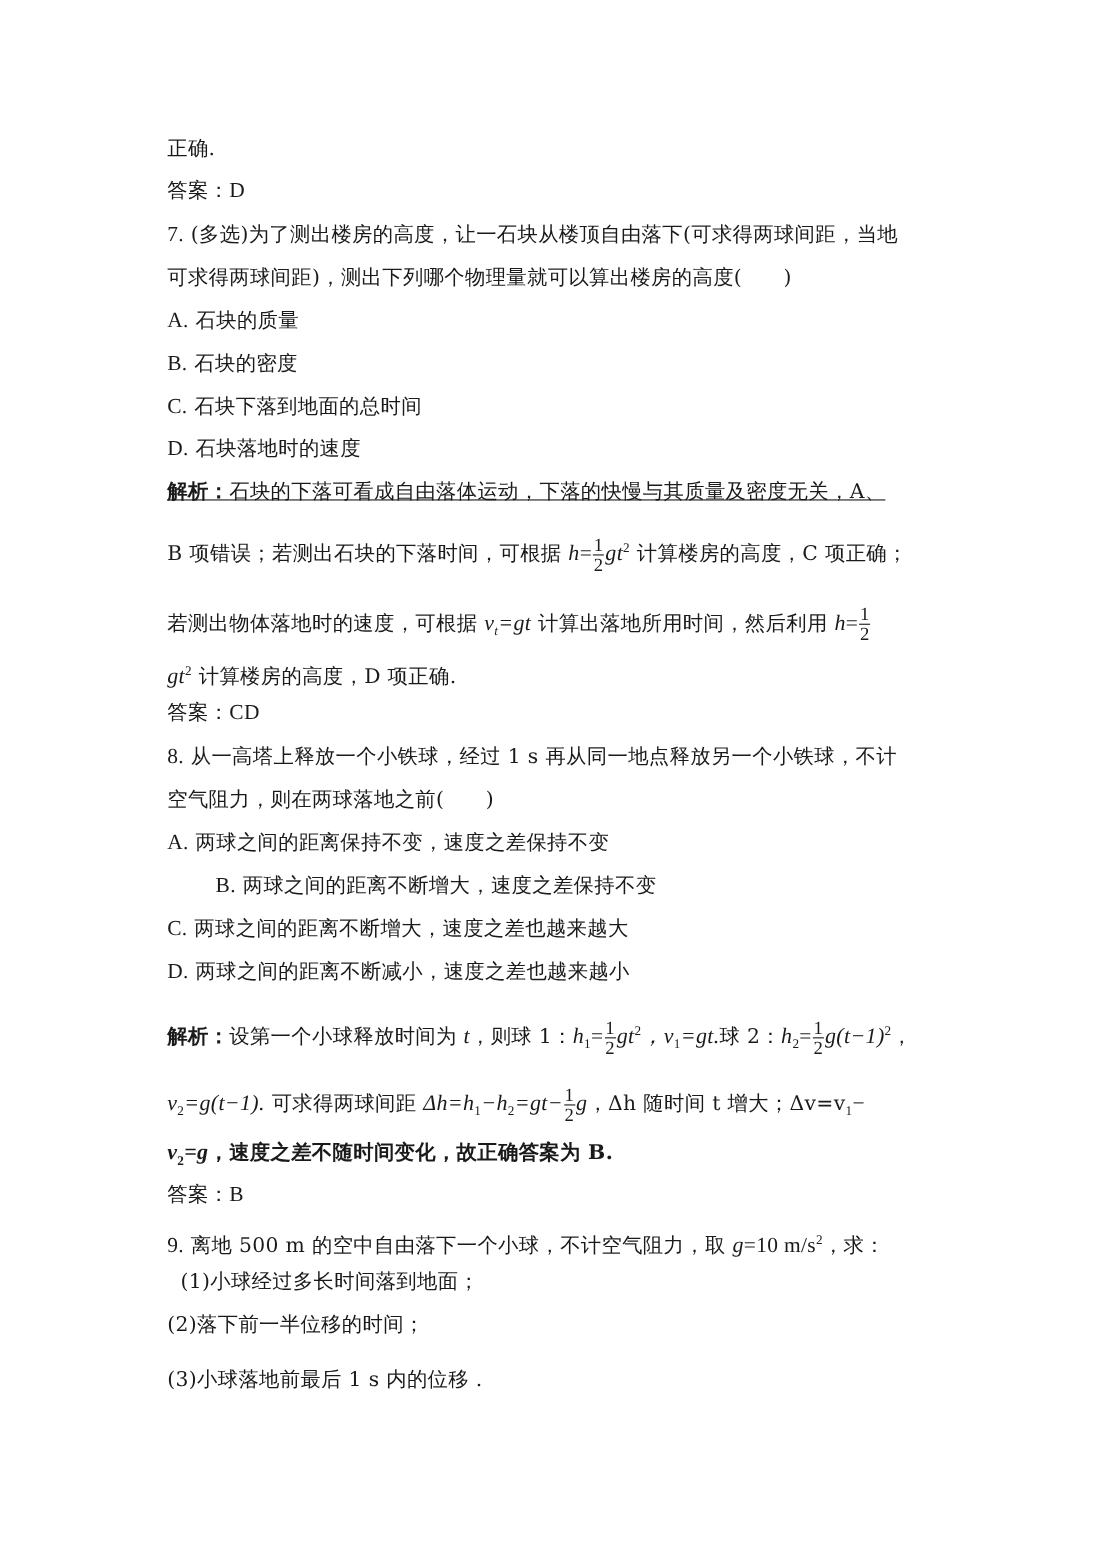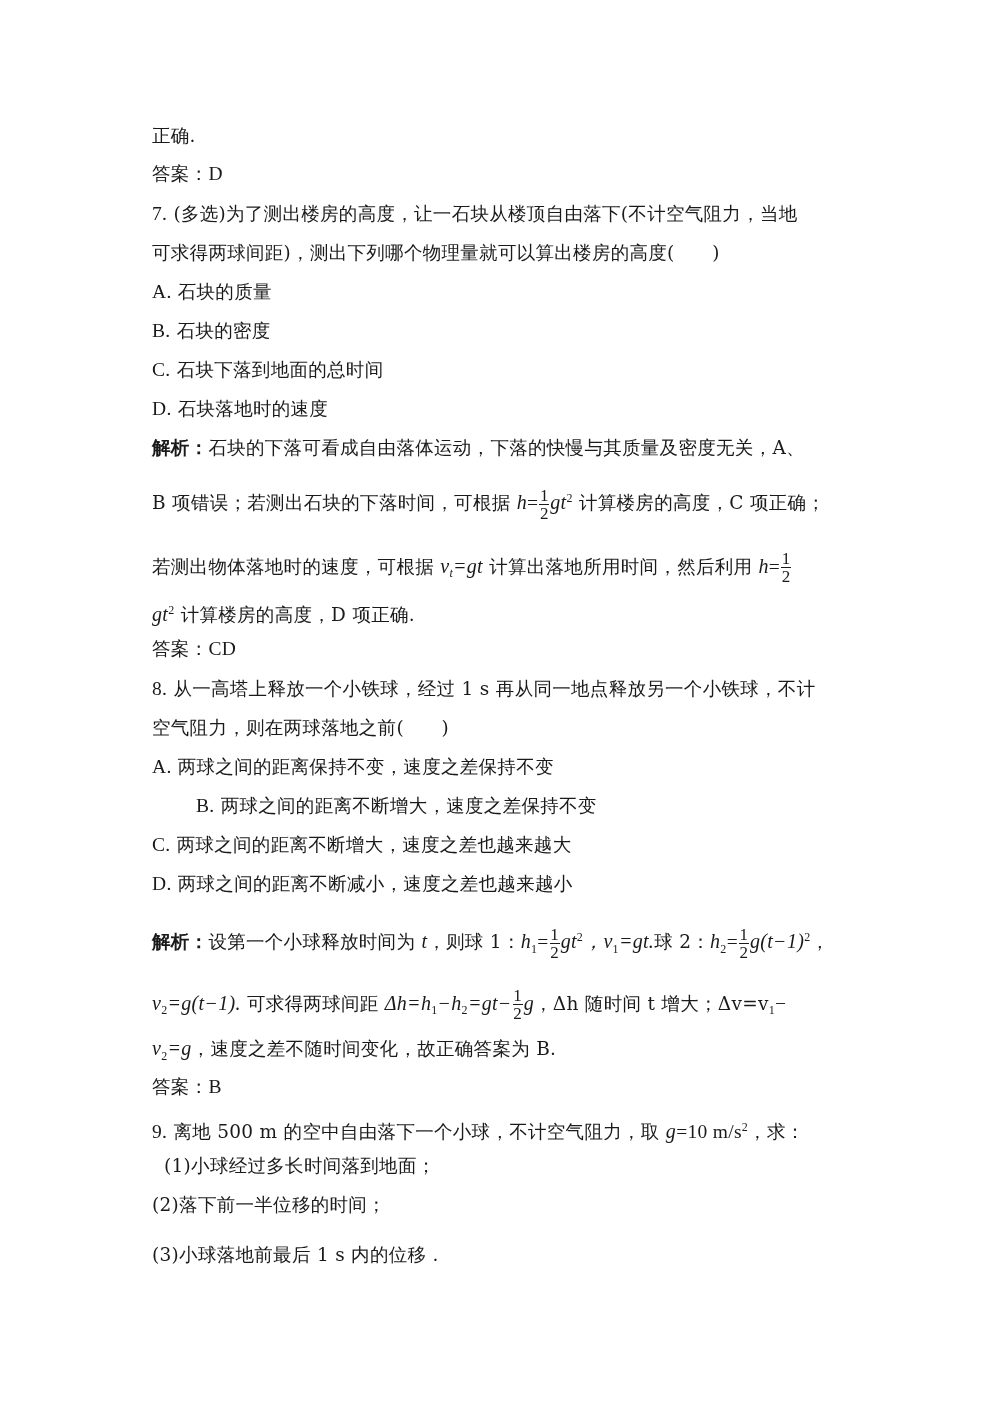--- a/index.html
+++ b/index.html
@@ -31,21 +31,21 @@
 
 <div class="line" style="top:124px;">
   <span>正确.</span>
 </div>
 <div class="line sans" style="top:162px;">
   <span>答案：</span><span class="latin">D</span>
 </div>
 
 <div class="line" style="top:202px;">
   <span class="latin">7.</span>
-  <span>(多选)为了测出楼房的高度，让一石块从楼顶自由落下(不计空气阻力，当地</span>
+  <span>(多选)为了测出楼房的高度，让一石块从楼顶自由落下(可求得两球间距，当地</span>
 </div>
 <div class="line" style="top:241px;">
   <span>可求得两球间距)，测出下列哪个物理量就可以算出楼房的高度(　　)</span>
 </div>
 <div class="line" style="top:280px;">
   <span class="latin">A.</span>
   <span>石块的质量</span>
 </div>
 <div class="line" style="top:319px;">
   <span class="latin">B.</span>
@@ -53,21 +53,21 @@
 </div>
 <div class="line" style="top:358px;">
   <span class="latin">C.</span>
   <span>石块下落到地面的总时间</span>
 </div>
 <div class="line" style="top:397px;">
   <span class="latin">D.</span>
   <span>石块落地时的速度</span>
 </div>
 
-<div class="line" style="top:436px;">
+<div class="line" style="top:436px;text-decoration:underline;">
   <span class="bold sans">解析：</span><span>石块的下落可看成自由落体运动，下落的快慢与其质量及密度无关，A、</span>
 </div>
 <div class="line" style="top:486px;">
   <span>B 项错误；若测出石块的下落时间，可根据 </span><i class="var">h</i><span class="latin">=</span><span class="frac">
       <span class="num">1</span>
       <span class="bar"></span>
       <span class="den">2</span>
     </span><i class="var">gt</i><sup>2</sup><span> 计算楼房的高度，C 项正确；</span>
 </div>
 <div class="line" style="top:550px;">
@@ -119,21 +119,21 @@
       <span class="den">2</span>
     </span><i class="var">g(t−1)</i><sup>2</sup><span>，</span>
 </div>
 <div class="line" style="top:987px;">
   <i class="var">v</i><sub>2</sub><i class="var">=g(t−1).</i><span> 可求得两球间距 </span><i class="var">Δh=h</i><sub>1</sub><i class="var">−h</i><sub>2</sub><i class="var">=gt−</i><span class="frac">
       <span class="num">1</span>
       <span class="bar"></span>
       <span class="den">2</span>
     </span><i class="var">g</i><span>，Δh 随时间 t 增大；Δv=v</span><sub>1</sub><span class="latin">−</span>
 </div>
-<div class="line" style="top:1036px;">
+<div class="line" style="top:1036px;font-weight:bold;">
   <i class="var">v</i><sub>2</sub><i class="var">=g</i><span>，速度之差不随时间变化，故正确答案为 B.</span>
 </div>
 <div class="line sans" style="top:1075px;">
   <span>答案：</span><span class="latin">B</span>
 </div>
 
 <div class="line" style="top:1115px;">
   <span class="latin">9.</span>
   <span>离地 500 m 的空中自由落下一个小球，不计空气阻力，取 </span><i class="var">g</i><span class="latin">=10 m/s</span><sup>2</sup><span>，求：</span>
 </div>

